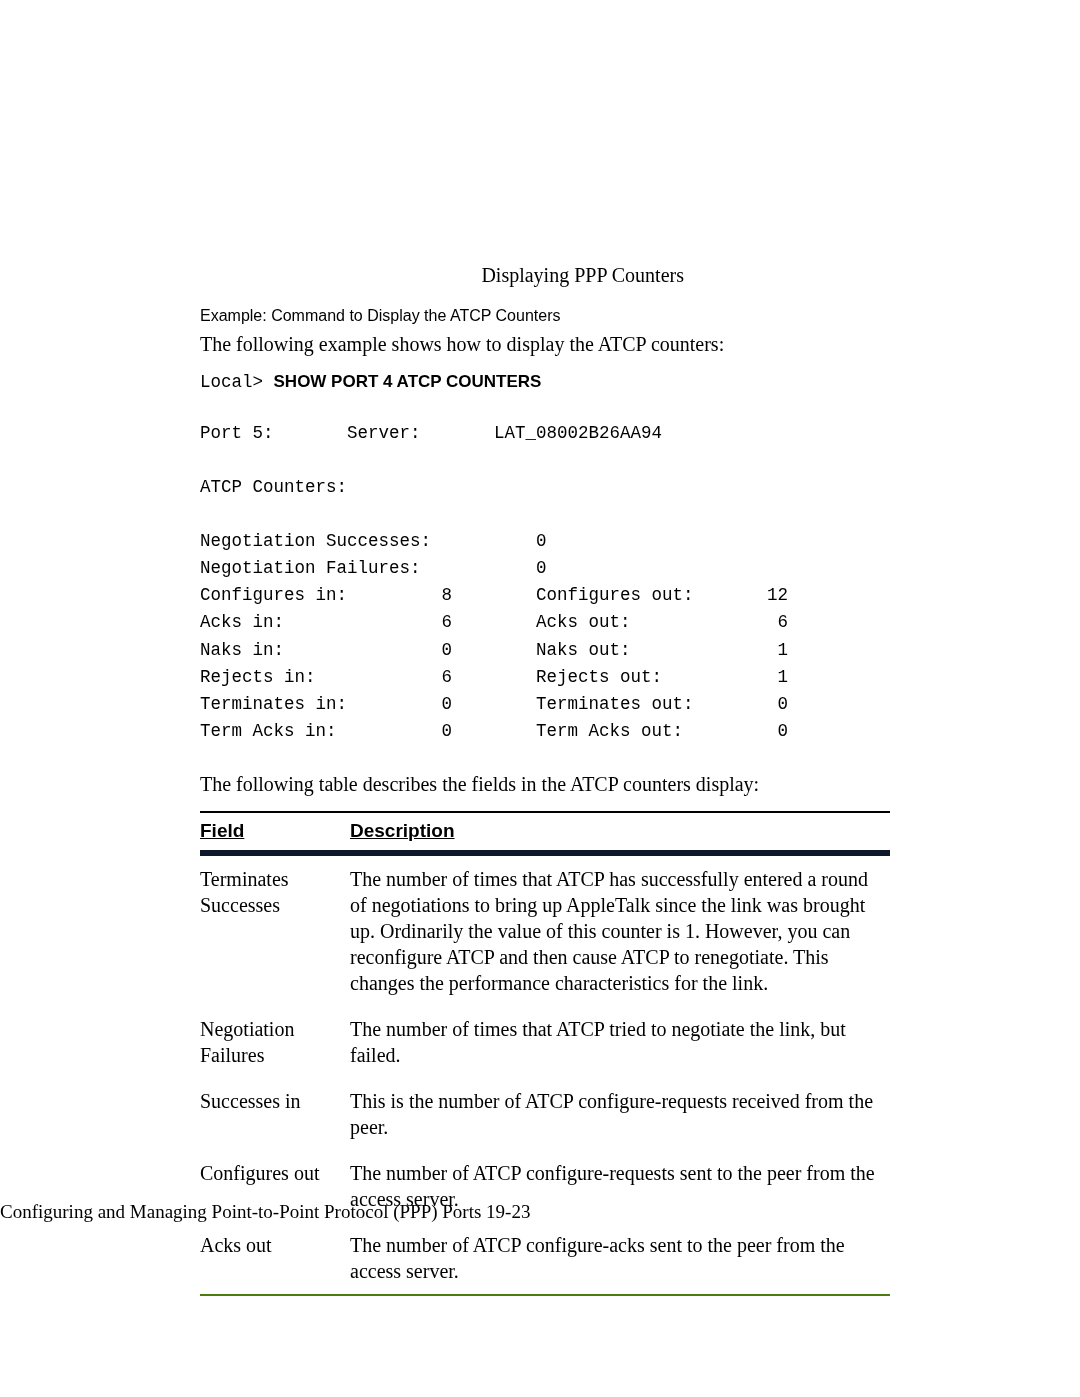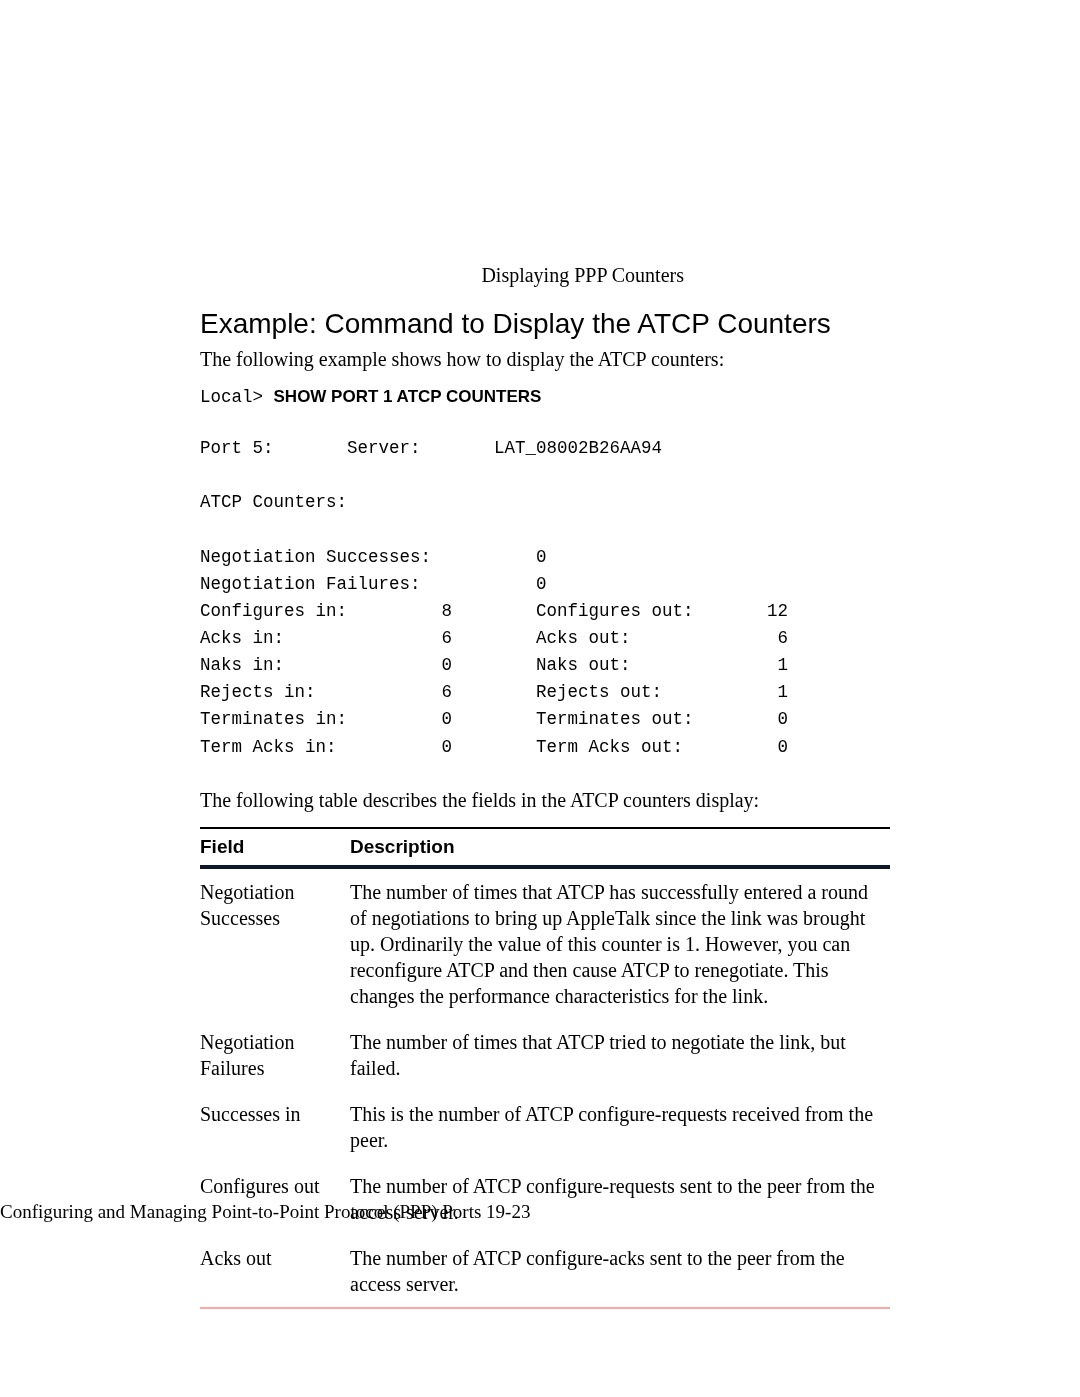--- a/index.html
+++ b/index.html
@@ -24,21 +24,21 @@
     font-size: 20px;
   }
   .content {
     position: absolute;
     left: 200px;
     top: 306px;
     width: 690px;
   }
   .heading-sans {
     font-family: Arial, Helvetica, sans-serif;
-    font-size: 28px;
+    font-size: 16px;
     margin-bottom: 4px;
   }
   .body-text {
     font-size: 20px;
     margin-bottom: 14px;
   }
   .prompt-line {
     font-family: "Courier New", Courier, monospace;
     font-size: 17.5px;
     margin-bottom: 26px;
@@ -55,37 +55,38 @@
     white-space: pre;
     margin-bottom: 26px;
   }
   .fields-table {
     width: 100%;
     border-collapse: collapse;
     margin-top: 10px;
   }
   .fields-table thead tr {
     border-top: 2px solid #000;
-    border-bottom: 4px solid #0f172a;
+    border-bottom: 6px solid #0f172a;
+    text-decoration: underline;
   }
   .fields-table th {
     text-align: left;
     font-family: Arial, Helvetica, sans-serif;
     font-weight: bold;
     font-size: 19px;
     padding: 6px 0;
   }
   .fields-table th.col-field { width: 150px; }
   .fields-table td {
     vertical-align: top;
     padding: 10px 10px 10px 0;
     font-size: 20px;
   }
   .fields-table tbody tr.last td {
-    border-bottom: 2px solid #fca5a5;
+    border-bottom: 2px solid #4d7c0f;
   }
   .footer {
     position: absolute;
     bottom: 172px;
     width: 100%;
     text-align: left;
     font-size: 19px;
   }
 </style>
 </head>
@@ -93,21 +94,21 @@
 
 <div class="page">
   <div class="header-right">Displaying PPP Counters</div>
 
   <div class="content">
 
     <div class="heading-sans">Example: Command to Display the ATCP Counters</div>
     <div class="body-text">The following example shows how to display the ATCP counters:</div>
 
     <div class="prompt-line">
-      <span>Local&gt; </span><span class="bold-sans">SHOW PORT 1 ATCP COUNTERS</span>
+      <span>Local&gt; </span><span class="bold-sans">SHOW PORT 4 ATCP COUNTERS</span>
     </div>
 
     <div class="terminal" id="terminal-block">Port 5:       Server:       LAT_08002B26AA94
 
 ATCP Counters:
 
 Negotiation Successes:          0
 Negotiation Failures:           0
 Configures in:         8        Configures out:       12
 Acks in:               6        Acks out:              6
@@ -120,21 +121,21 @@
 
     <table class="fields-table">
       <thead>
         <tr>
           <th class="col-field">Field</th>
           <th>Description</th>
         </tr>
       </thead>
       <tbody id="fields-tbody">
           <tr>
-            <td>Negotiation Successes</td>
+            <td>Terminates Successes</td>
             <td>The number of times that ATCP has successfully entered a round of negotiations to bring up AppleTalk since the link was brought up. Ordinarily the value of this counter is 1. However, you can reconfigure ATCP and then cause ATCP to renegotiate. This changes the performance characteristics for the link.</td>
           </tr>
           <tr>
             <td>Negotiation Failures</td>
             <td>The number of times that ATCP tried to negotiate the link, but failed.</td>
           </tr>
           <tr>
             <td>Successes in</td>
             <td>This is the number of ATCP configure-requests received from the peer.</td>
           </tr>

